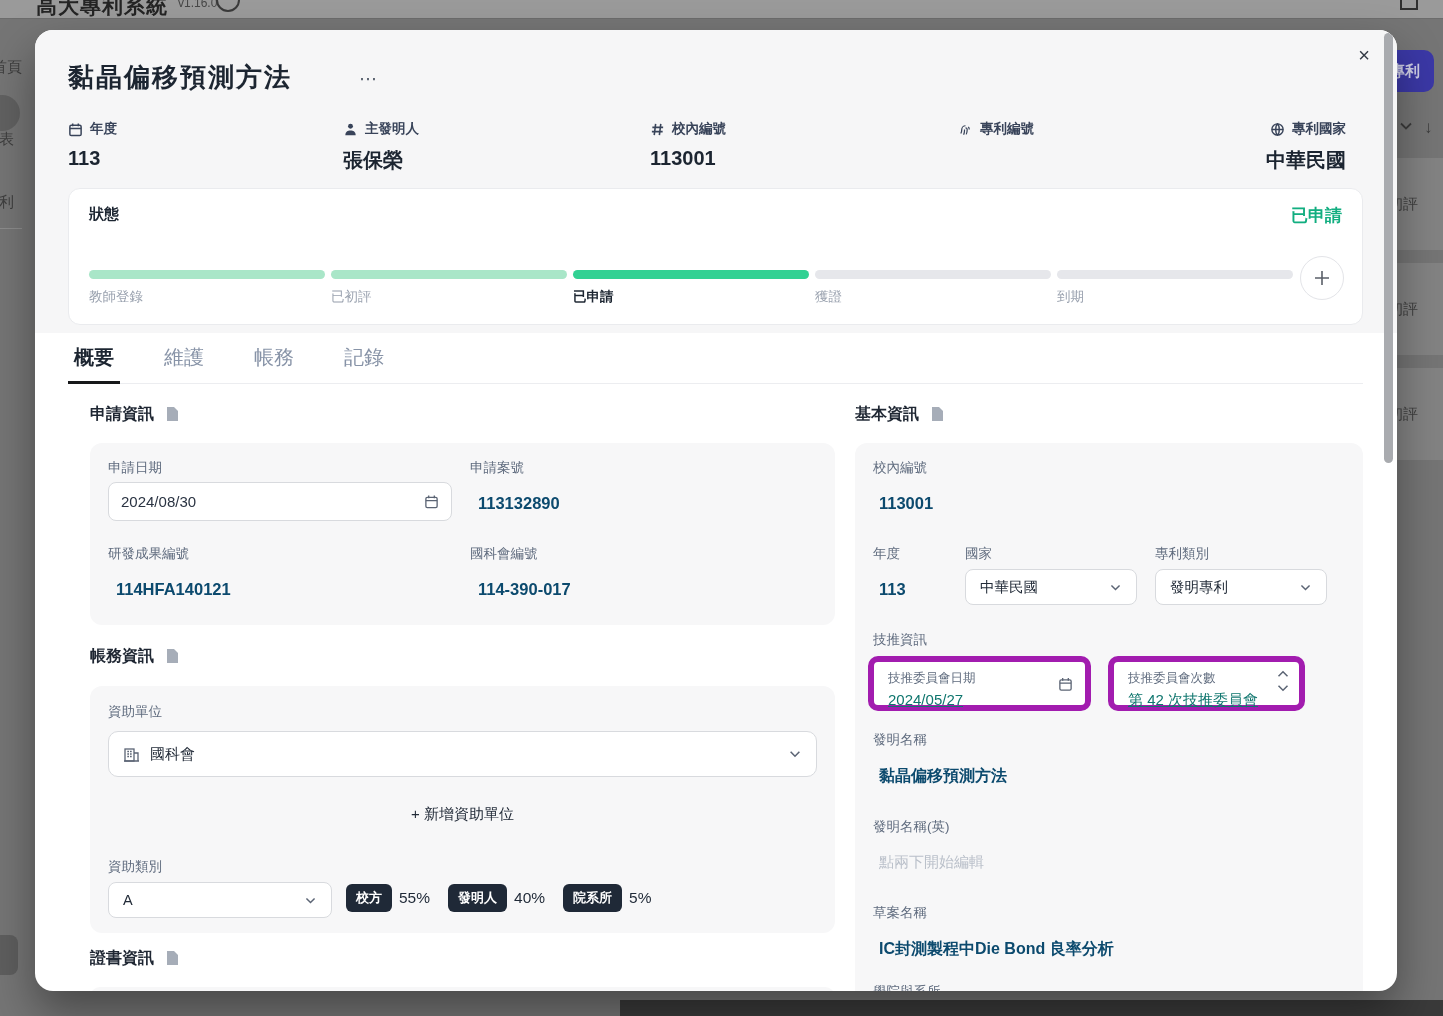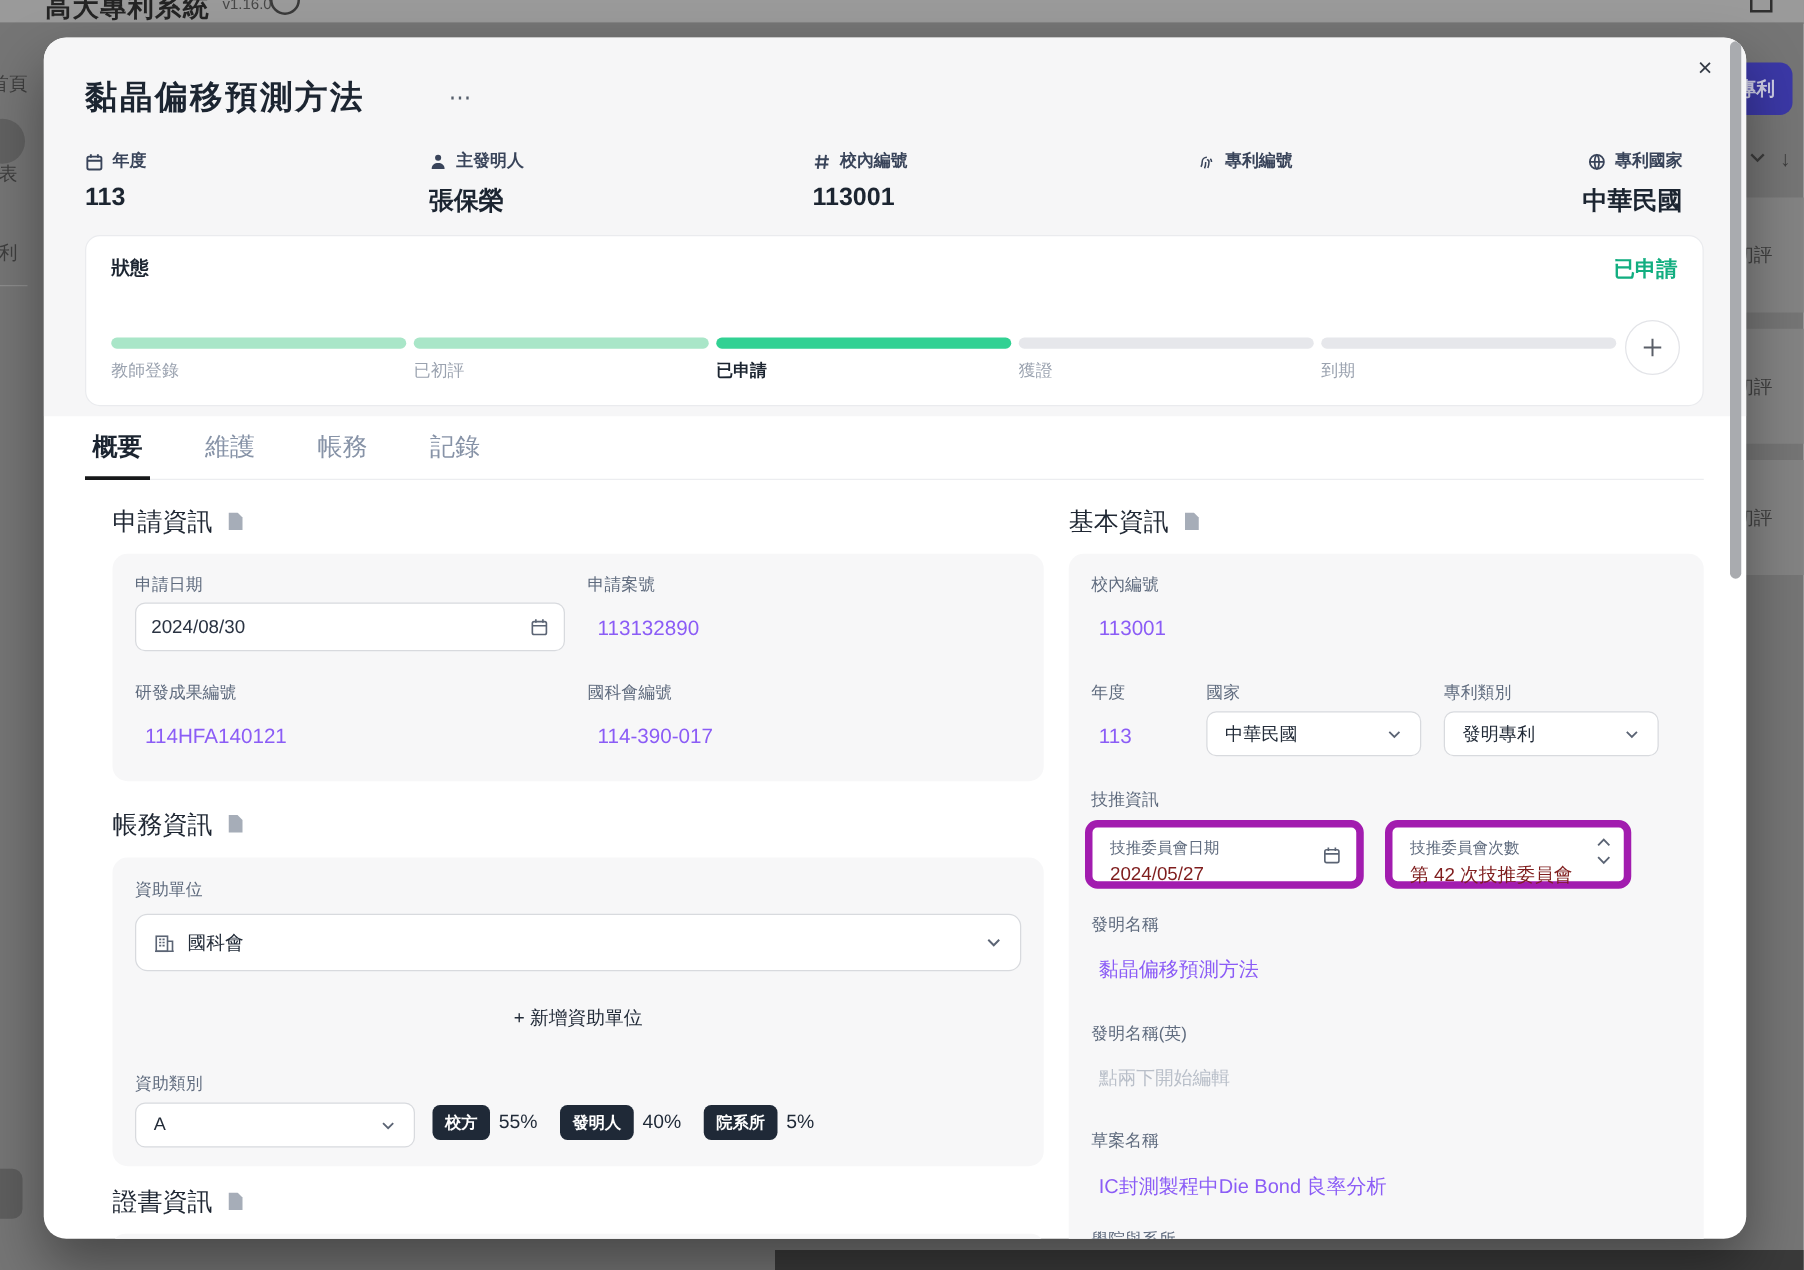--- a/index.html
+++ b/index.html
@@ -46,40 +46,40 @@
   .seg-bar.active { background:#32d193; }
   .seg-bar.todo { background:#e6e7eb; }
   .seg-label { margin-top:9px; font-size:13.5px; color:#9aa2af; }
   .seg-label.active { color:#1c2531; font-weight:bold; }
   .status-add { position:absolute; left:1231px; top:67px; width:44px; height:44px; border-radius:50%; background:#fff; border:1px solid #e3e4e8; display:flex; align-items:center; justify-content:center; color:#5a5f68; cursor:pointer; }
 
   .tabbar { position:absolute; left:33px; top:312px; width:1295px; border-bottom:1px solid #ecedf0; display:flex; gap:38px; }
   .tab { font-size:20px; color:#8793a7; padding:2px 6px 10px 6px; cursor:pointer; }
   .tab.active { color:#1c2531; font-weight:bold; border-bottom:3px solid #17181a; margin-bottom:-1px; }
 
-  .section-title { position:absolute; display:flex; align-items:center; gap:12px; font-size:20px; font-weight:normal; color:#1f2733; }
+  .section-title { position:absolute; display:flex; align-items:center; gap:12px; font-size:16px; font-weight:bold; color:#1f2733; }
   .section-title svg { color:#a6adb8; }
 
   .card { position:absolute; background:#f7f7f8; border-radius:12px; }
   .f-label { position:absolute; font-size:13.5px; color:#5f6b7e; }
-  .f-value { position:absolute; font-size:16.5px; font-weight:normal; color:#8b5cf6; }
+  .f-value { position:absolute; font-size:16.5px; font-weight:bold; color:#0c4a6e; }
   .inputbox { position:absolute; background:#fff; border:1px solid #d8dade; border-radius:8px; display:flex; align-items:center; padding:0 12px; font-size:15px; color:#2a3342; }
   .inputbox .grow { flex:1; }
   .inputbox svg { color:#5b6474; }
   .selectbox { position:absolute; background:#fff; border:1px solid #d8dade; border-radius:10px; display:flex; align-items:center; padding:0 14px; font-size:15px; color:#222b38; cursor:pointer; }
   .selectbox .grow { flex:1; }
   .selectbox svg { color:#5b6474; }
   .add-btn { position:absolute; left:0; width:745px; text-align:center; font-size:15px; color:#222b38; cursor:pointer; }
   .splits { position:absolute; left:256px; top:198px; display:flex; align-items:center; gap:7px; }
   .pill { background:#1f2937; color:#ffffff; font-size:13px; font-weight:bold; padding:5px 10px; border-radius:6px; }
   .pct { font-size:15.5px; color:#1f2937; margin-right:11px; }
 
   .minibox { position:absolute; background:#fff; border:6px solid #a21caf; border-radius:10px; padding:8px 28px 0 14px; }
   .minibox .mb-label { font-size:12.5px; color:#5f6b7e; }
-  .minibox .mb-value { font-size:15px; color:#7f1d1d; margin-top:4px; }
+  .minibox .mb-value { font-size:15px; color:#0f766e; margin-top:4px;text-decoration:underline; }
   .minibox .mb-icon { position:absolute; right:12px; top:50%; transform:translateY(-50%); color:#5b6474; }
   .stepper { position:absolute; right:10px; top:8px; display:flex; flex-direction:column; gap:6px; color:#5b6474; }
   .placeholder { color:#b9bfc9 !important; font-weight:normal !important; }
 
   .scroll-thumb { position:absolute; right:4px; top:3px; width:9px; height:430px; border-radius:5px; background:#a9abaf; }
 </style>
 </head>
 <body>
 
 <div class="bg-topbar">

